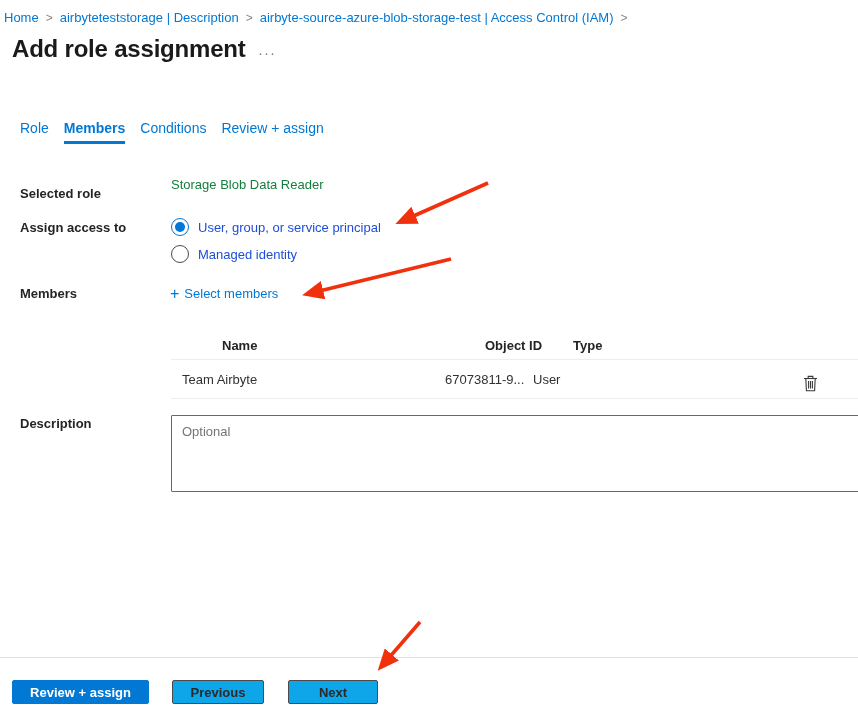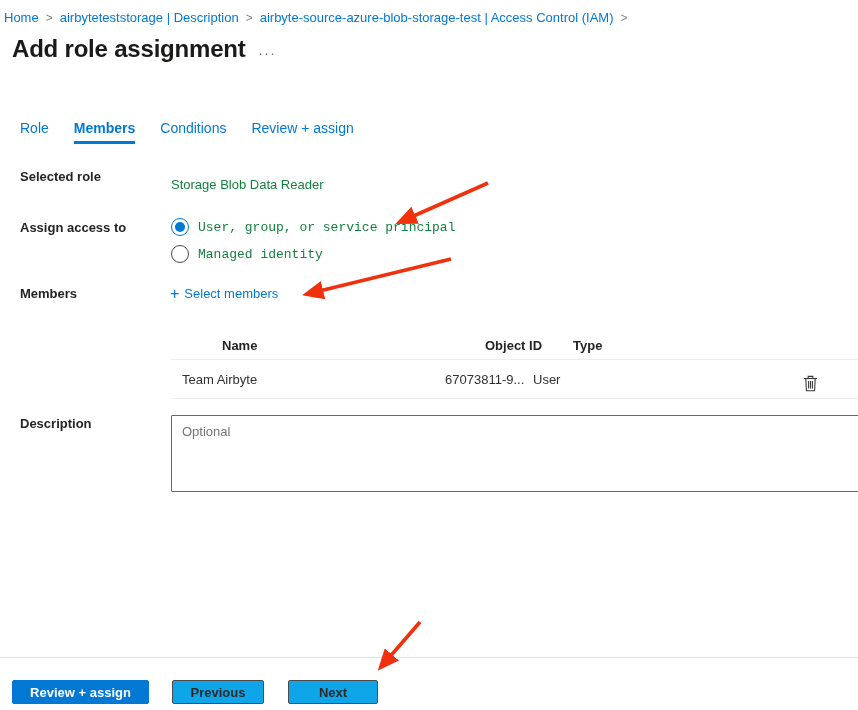--- a/index.html
+++ b/index.html
@@ -13,37 +13,37 @@
   
   .breadcrumb { position:absolute; left:4px; top:10px; font-size:13px; display:flex; align-items:flex-end; }
   .breadcrumb a { color:#0078d4; }
   .breadcrumb .sep { color:#8a8886; margin:0 7px; font-size:12px; }
 
   
   .page-title { position:absolute; left:12px; top:35px; font-size:24px; font-weight:700; color:#1b1a19; letter-spacing:-0.2px; }
   .title-ellipsis { position:absolute; left:258px; top:44px; color:#7a7a7a; font-size:15px; letter-spacing:1px; cursor:pointer; }
 
   
-  .tabs { position:absolute; left:20px; top:120px; display:flex; gap:25px; }
+  .tabs { position:absolute; left:20px; top:120px; display:flex; gap:15px; }
   .tab { font-size:14px; color:#0078d4; padding-bottom:5px; border-bottom:3px solid transparent; cursor:pointer; }
   .tab.active { font-weight:700; border-bottom-color:#0078d4; }
 
   
   .field-label { position:absolute; left:20px; font-size:13px; font-weight:700; color:#242424; }
   .field-value { position:absolute; left:171px; font-size:13px; color:#15803d; }
 
   
   .radio-group { position:absolute; left:171px; top:218px; }
   .radio-option { display:flex; align-items:center; height:18px; margin-bottom:9px; cursor:pointer; }
   .radio-circle { width:18px; height:18px; border-radius:50%; border:1px solid #4c4a48; margin-right:9px;
                   display:flex; align-items:center; justify-content:center; flex:0 0 18px; background:#fff; }
   .radio-option.selected .radio-circle { border-color:#0078d4; }
   .radio-dot { width:10px; height:10px; border-radius:50%; background:#0078d4; display:none; }
   .radio-option.selected .radio-dot { display:block; }
-  .radio-label { font-size:13px; color:#15803d;font-family:Liberation Mono, monospace; }
+  .radio-label { font-size:13px; color:#1d4ed8; }
 
   
   .select-members { position:absolute; left:170px; top:286px; display:flex; align-items:center; color:#0078d4; font-size:13px; cursor:pointer; }
   .plus-icon { font-size:16px; font-weight:400; margin-right:5px; line-height:13px; }
 
   
   .members-table { position:absolute; left:171px; top:331px; right:0; }
   .mt-header { position:relative; height:29px; border-bottom:1px solid #ededed; }
   .mt-header span { position:absolute; top:7px; font-size:13px; font-weight:700; color:#242424;padding-left:40px; }
   .mt-row { position:relative; height:39px; border-bottom:1px solid #ededed; }
@@ -86,21 +86,21 @@
 <h1 class="page-title">Add role assignment</h1>
 <span class="title-ellipsis">···</span>
 
 <div class="tabs">
   <div class="tab">Role</div>
   <div class="tab active">Members</div>
   <div class="tab">Conditions</div>
   <div class="tab">Review + assign</div>
 </div>
 
-<div class="field-label" style="top:169px">Selected role</div>
+<div class="field-label" style="top:186px">Selected role</div>
 <div class="field-value" style="top:177px">Storage Blob Data Reader</div>
 
 <div class="field-label" style="top:220px">Assign access to</div>
 <div class="radio-group">
   <div class="radio-option selected">
     <span class="radio-circle">
         <span class="radio-dot"></span>
       </span>
     <span class="radio-label">User, group, or service principal</span>
   </div>

